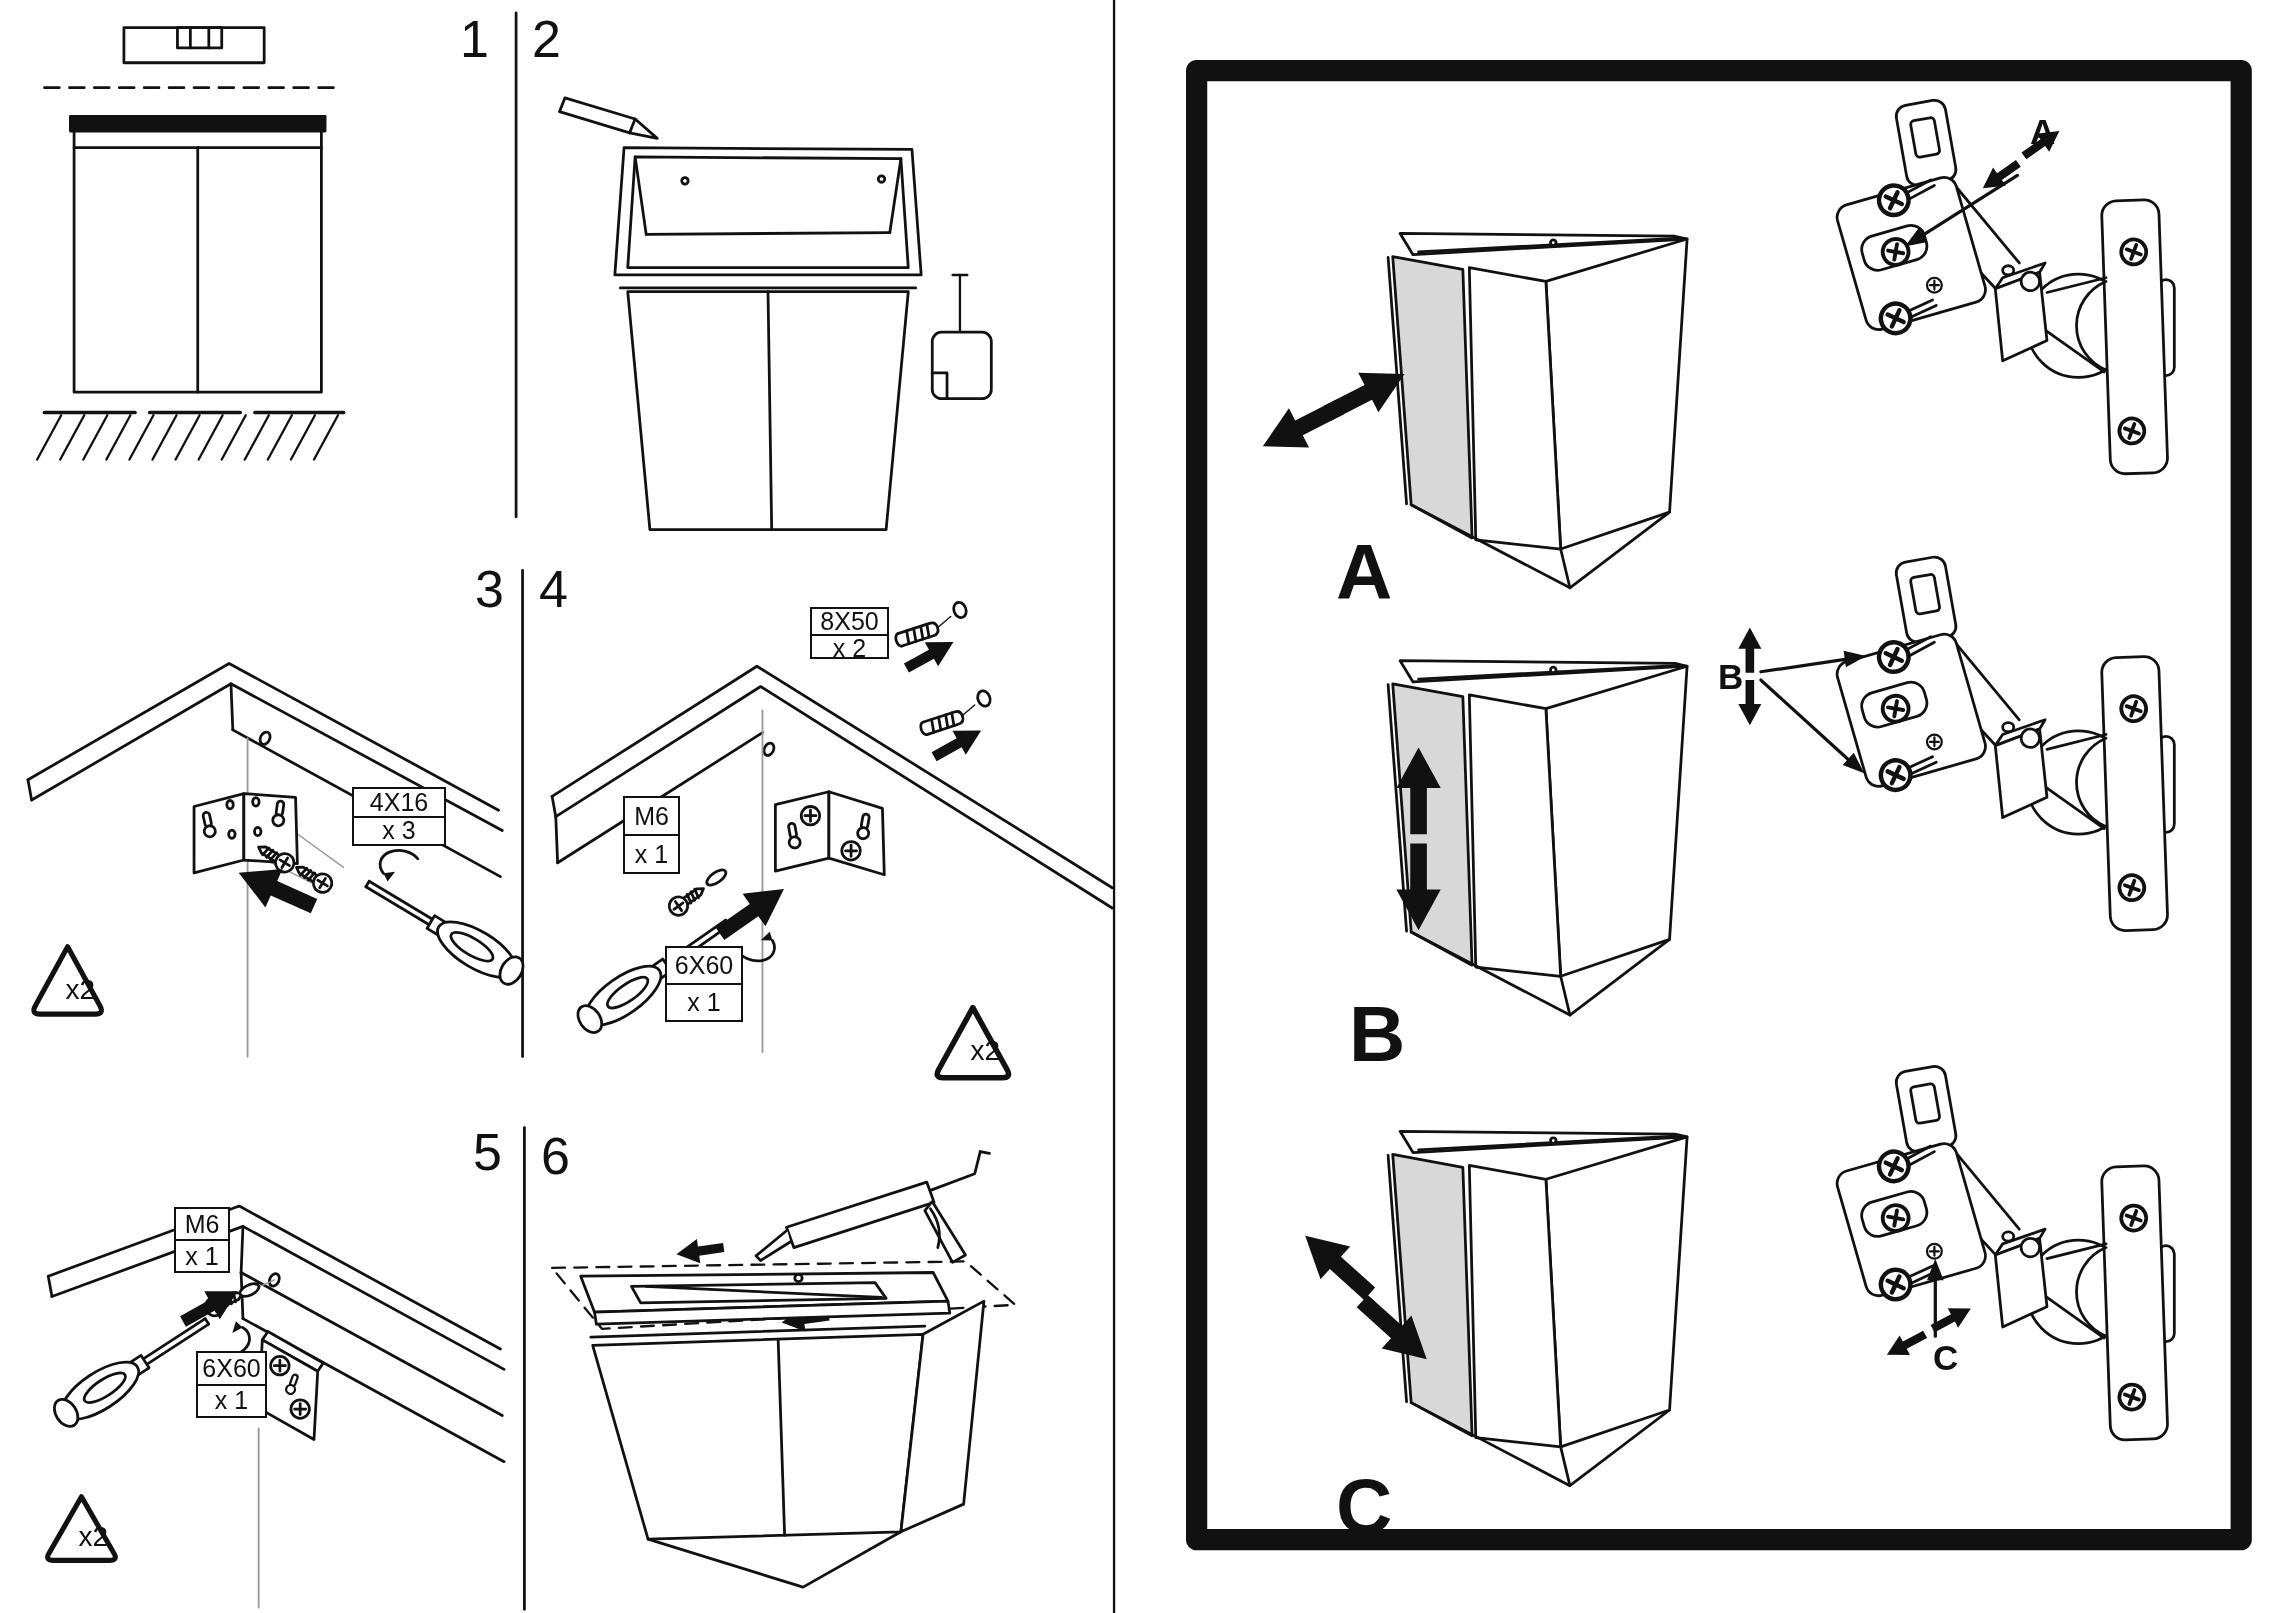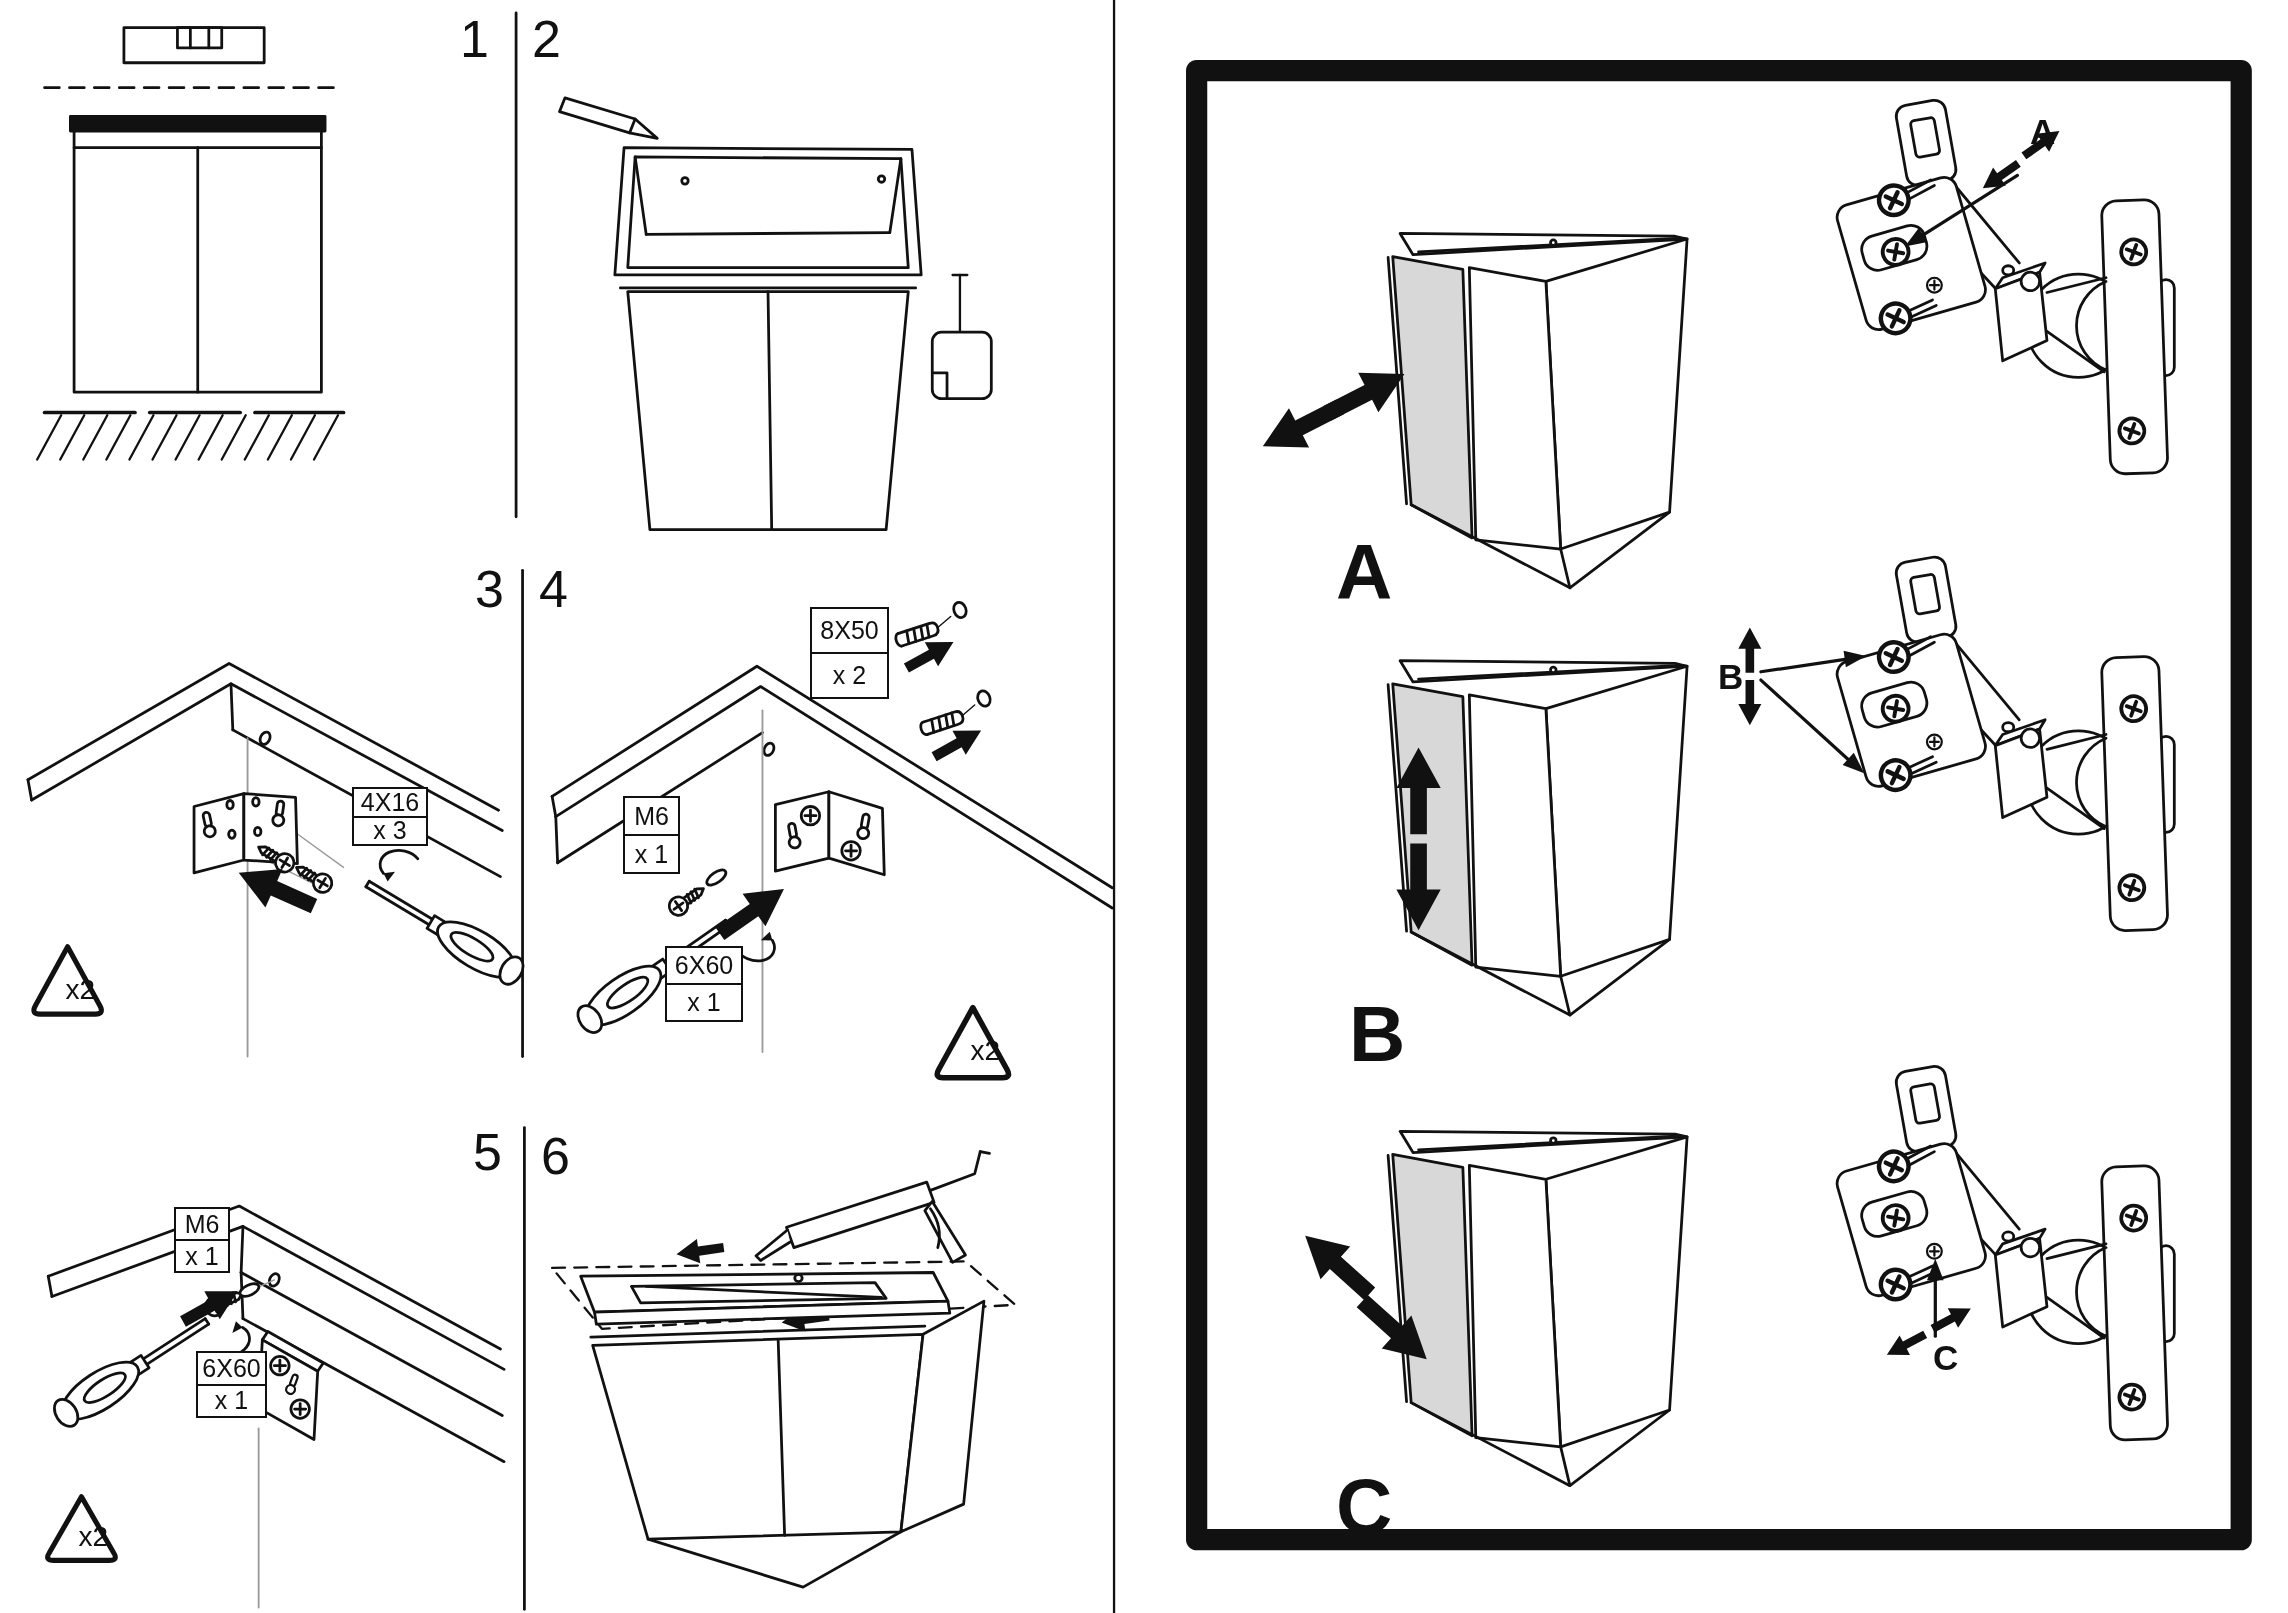--- a/index.html
+++ b/index.html
@@ -354,25 +354,25 @@
   </g>
 </svg>
 
 <div class="abs num right" style="left:434px;top:13px;width:55px;">1</div>
 <div class="abs num" style="left:532px;top:13px;">2</div>
 <div class="abs num right" style="left:449px;top:563px;width:55px;">3</div>
 <div class="abs num" style="left:539px;top:563px;">4</div>
 <div class="abs num right" style="left:447px;top:1126px;width:55px;">5</div>
 <div class="abs num" style="left:541px;top:1130px;">6</div>
 
-<div class="abs pbox" style="left:352px;top:787px;width:76px;height:59px;text-align:center;">
+<div class="abs pbox" style="left:352px;top:787px;width:94px;height:59px;text-align:center;">
   <div class="cell sz">4X16</div>
   <div class="cell">x 3</div>
 </div>
-<div class="abs pbox" style="left:810px;top:607px;width:79px;height:92px;">
+<div class="abs pbox" style="left:810px;top:607px;width:79px;height:52px;">
   <div class="cell sz">8X50</div>
   <div class="cell">x 2</div>
 </div>
 <div class="abs pbox" style="left:623px;top:796px;width:57px;height:78px;">
   <div class="cell sz">M6</div>
   <div class="cell">x 1</div>
 </div>
 <div class="abs pbox" style="left:665px;top:946px;width:78px;height:76px;">
   <div class="cell sz">6X60</div>
   <div class="cell">x 1</div>

